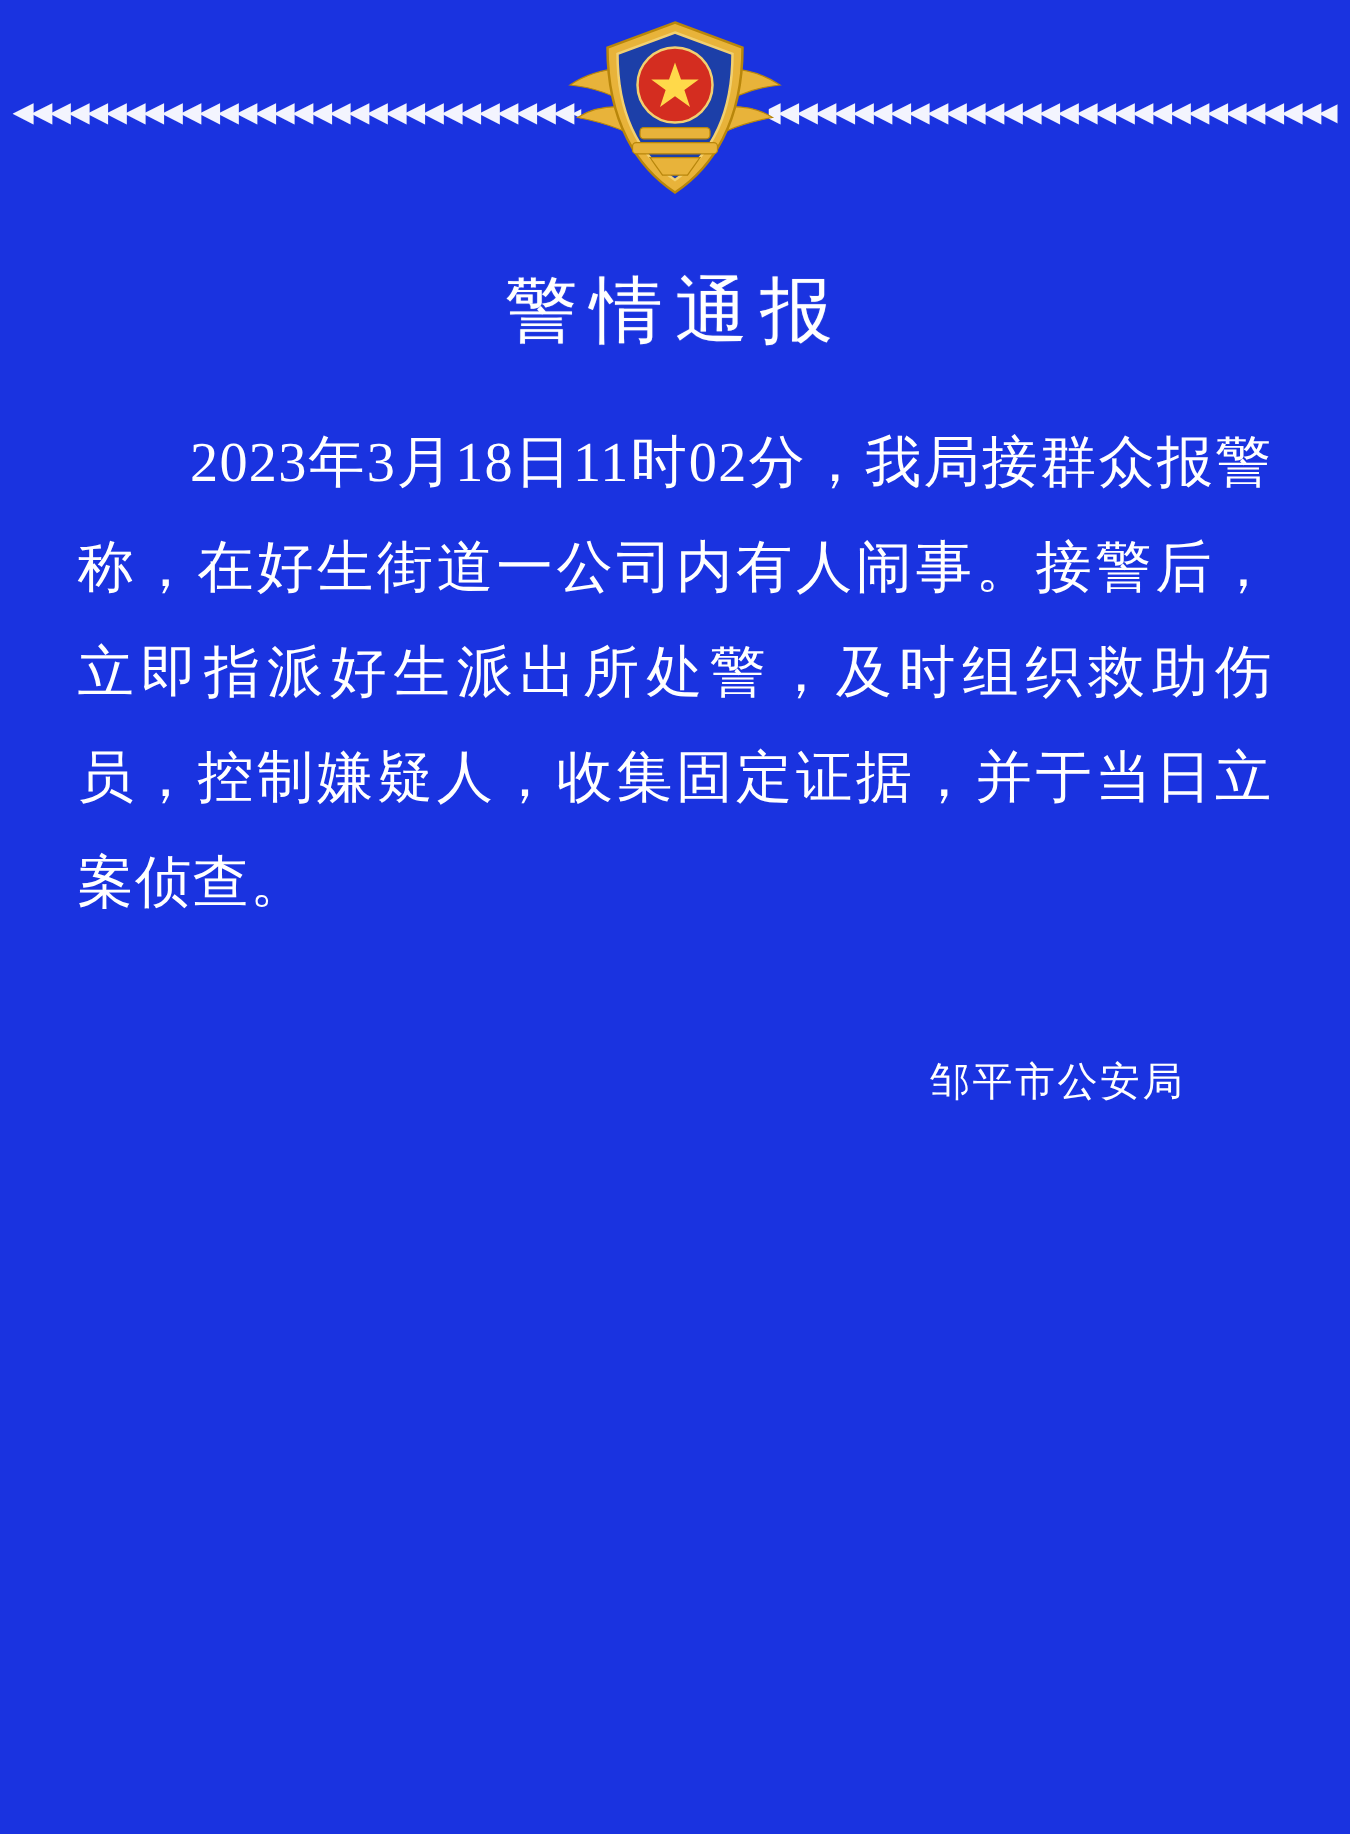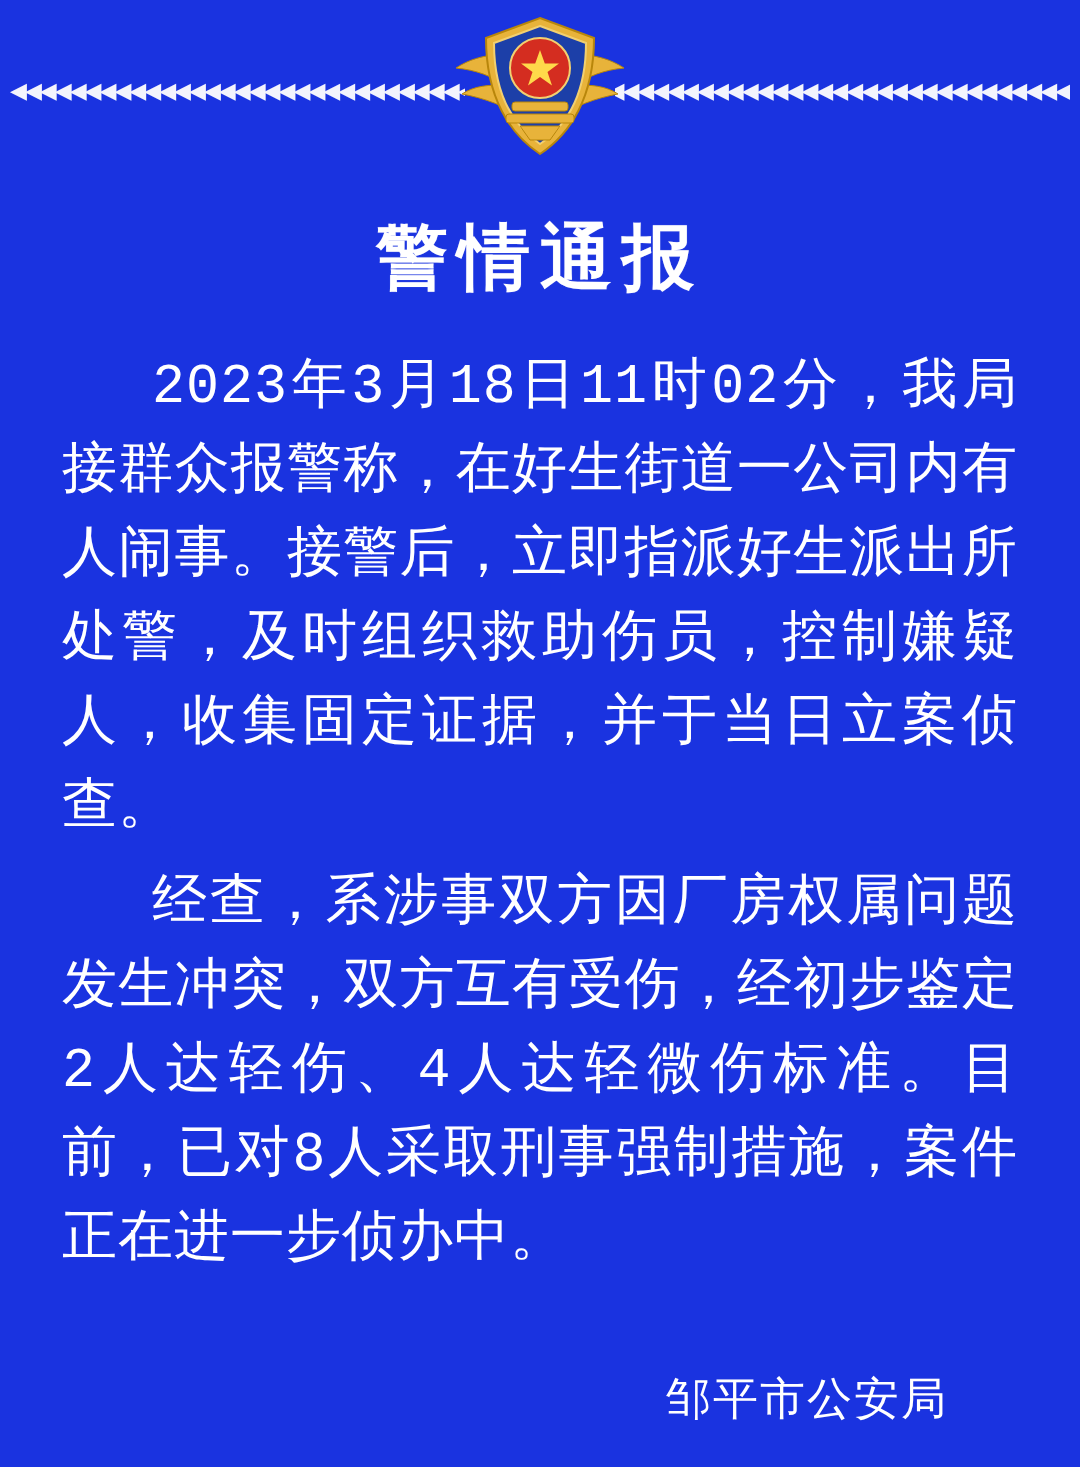--- a/index.html
+++ b/index.html
@@ -51,48 +51,47 @@
     left: 50%;
     top: 6px;
     transform: translateX(-50%);
     width: 200px;
     height: 165px;
   }
 
   
   .title {
     text-align: center;
-    font-size: 72px;
+    font-size: 58px;
     letter-spacing: 10px;
-    font-weight: 700;
+    font-weight: 400;
     margin-top: 30px;
     margin-bottom: 40px;
     text-shadow: 0 0 1px rgba(255,255,255,0.4);
   }
 
   
   .content {
     padding: 0 62px;
   }
   .para {
-    font-size: 55px;
+    font-size: 45px;
     line-height: 84px;
     letter-spacing: 1px;
     text-indent: 90px;
     margin: 0 0 12px 0;
     text-align: justify;
     text-justify: inter-ideograph;
-    font-family: Liberation Mono, monospace;
   }
 
   .signature {
     margin-top: 78px;
     padding-right: 70px;
     text-align: right;
-    font-size: 45px;
+    font-size: 32px;
     line-height: 78px;
     letter-spacing: 2px;
   }
   .sig-line { display: block; }
 </style>
 </head>
 <body>
 
 <div class="header">
 
@@ -122,18 +121,17 @@
       <rect x="66" y="108" width="68" height="9" rx="3" fill="#e8b33a" stroke="#b8860b"></rect>
       <path d="M80 120 L120 120 L110 134 L90 134 Z" fill="#e8b33a" stroke="#b8860b"></path>
     </svg>
   </div>
 </div>
 
 <h1 class="title">警情通报</h1>
 
 <div class="content">
   <p class="para">2023年3月18日11时02分，我局接群众报警称，在好生街道一公司内有人闹事。接警后，立即指派好生派出所处警，及时组织救助伤员，控制嫌疑人，收集固定证据，并于当日立案侦查。</p>
-  <p class="para">经查，系涉事双方因厂房权属问题发生冲突，双方互有受伤，经初步鉴定2人达轻伤、4人达轻微伤标准。目前，已对8人采取刑事强制措施，案件正在进一步侦办中。</p>
 
   <div class="signature">
     <span class="sig-line">邹平市公安局</span>
   </div>
 </div>
 
 </body></html>

